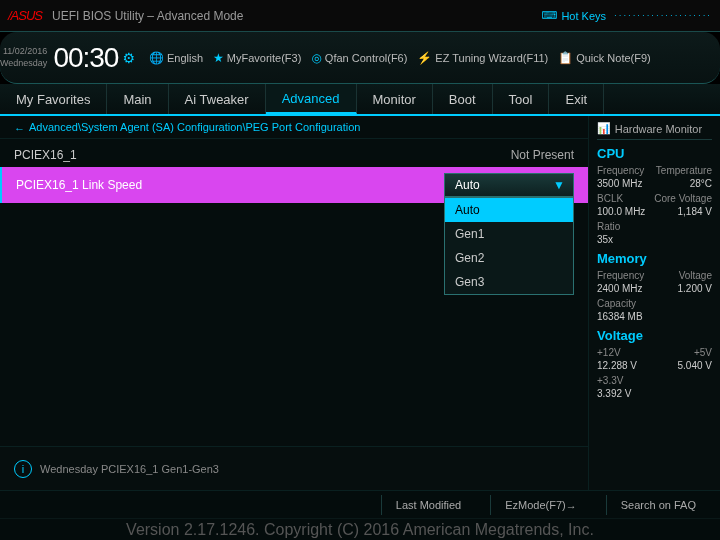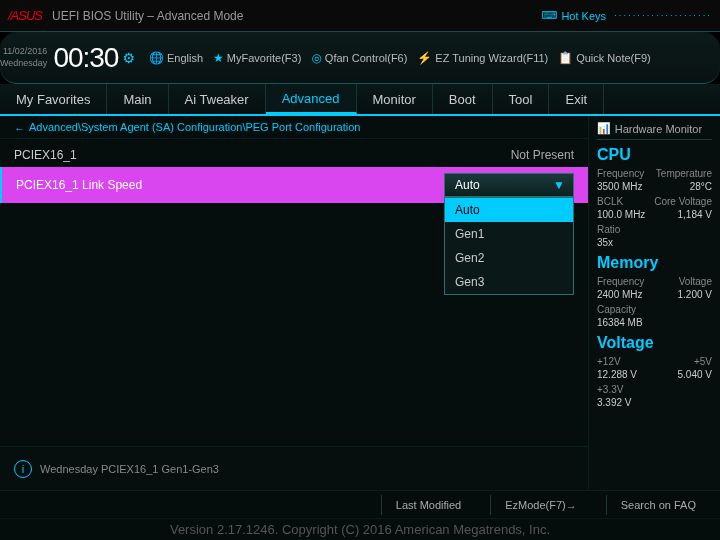--- a/index.html
+++ b/index.html
@@ -197,21 +197,21 @@
       align-items: center;
       gap: 4px;
       color: #aaa;
       font-size: 11px;
       margin-bottom: 6px;
       padding-bottom: 4px;
       border-bottom: 1px solid #1a3a3a;
     }
     .hw-section-title {
       color: #0cf;
-      font-size: 16px;
+      font-size: 13px;
       font-weight: bold;
       margin: 6px 0 4px;
     }
     .hw-row {
       display: flex;
       justify-content: space-between;
       margin-bottom: 2px;
     }
     .hw-label { color: #888; font-size: 10px; }
     .hw-value { color: #ccc; font-size: 10px; }
@@ -265,21 +265,21 @@
 
     
     .version-bar {
       background: #040c0c;
       height: 22px;
       display: flex;
       align-items: center;
       justify-content: center;
       border-top: 1px solid #0a1818;
       color: #555;
-      font-size: 13px;
+      font-size: 16px;
     }
 
     .full-layout {
       display: flex;
       flex-direction: column;
       height: 540px;
     }
     .content-area {
       display: flex;
       flex: 1;

